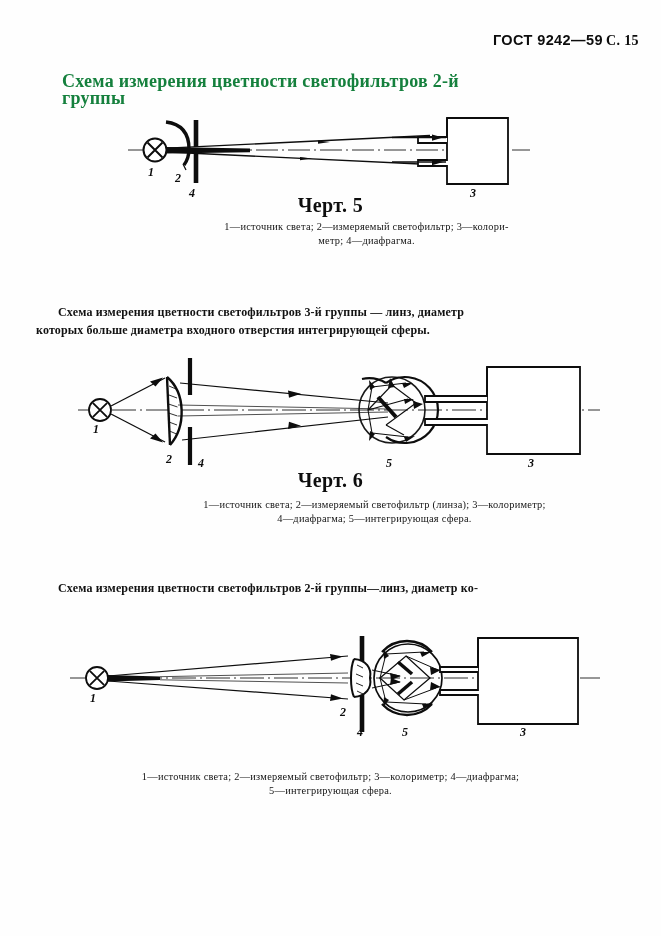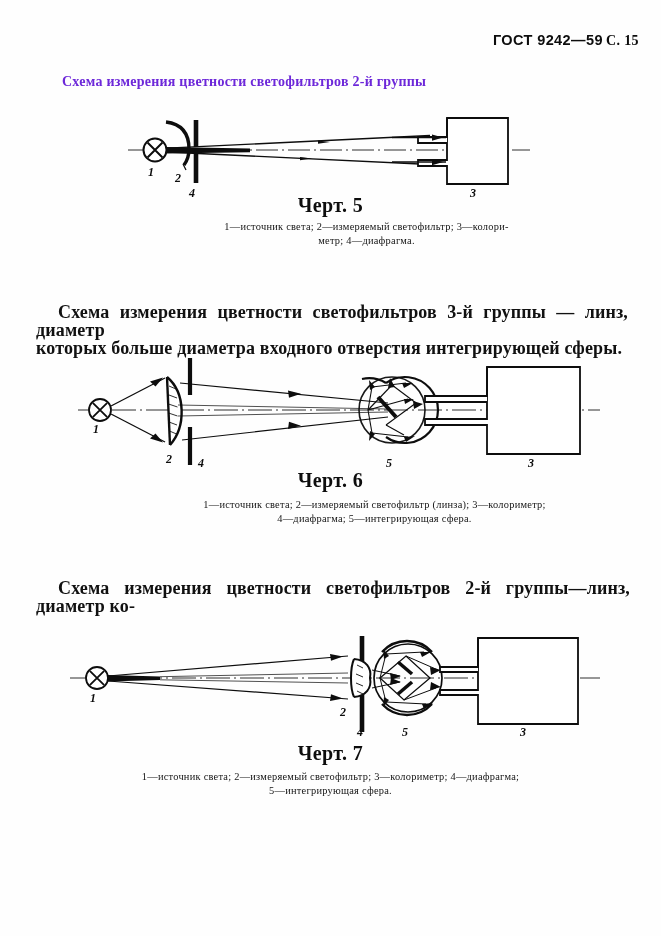--- a/index.html
+++ b/index.html
@@ -38,29 +38,29 @@
   .runhead .pg {
     font-family: Liberation Serif, serif;
     font-weight: bold;
     font-size: 14px;
     margin-left: 3px;
   }
 
   
   .heading {
     position: absolute;
-    font-size: 14px;
+    font-size: 18px;
     font-weight: 600;
     letter-spacing: 0.25px;
     line-height: 17px;
-    color: #6d28d9;
+    color: #15803d;
   }
   .para {
     position: absolute;
-    font-size: 18px;
+    font-size: 12px;
     letter-spacing: 0.15px;
     line-height: 18px;
     text-align: justify;
     font-weight: 600;
     color: #111;
   }
   .para .ln1 { display: block; text-indent: 22px; }
   .para .ln2 { display: block; }
 
   
@@ -315,20 +315,19 @@
       </g>
 
       <text class="lbl" x="90" y="70">1</text>
       <text class="lbl" x="340" y="84">2</text>
       <text class="lbl" x="357" y="104">4</text>
       <text class="lbl" x="402" y="104">5</text>
       <text class="lbl" x="520" y="104">3</text>
     </svg>
   </div>
 
-  <div class="figno" style="top:742px;">Черт. 7</div>
 
   <div class="legend" style="top:770px;">
     <span>1—источник света; 2—измеряемый светофильтр; 3—колориметр; 4—диафрагма;</span>
     <span class="l2">5—интегрирующая сфера.</span>
   </div>
 
 </div>
 
 </body></html>

